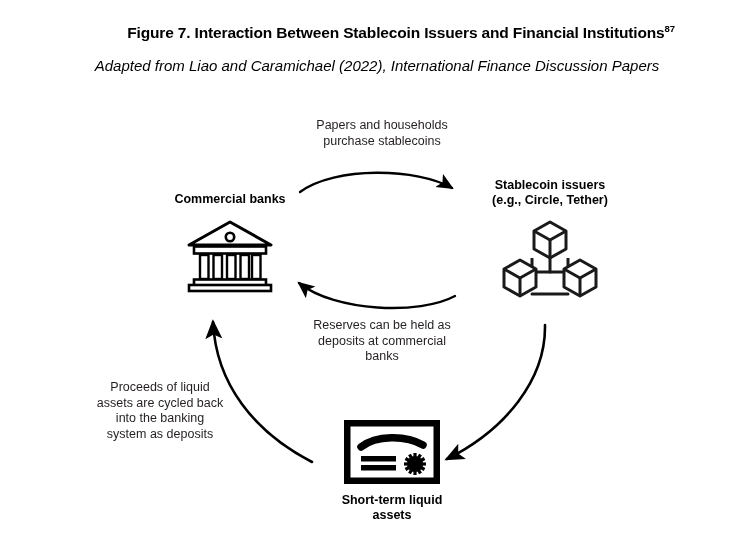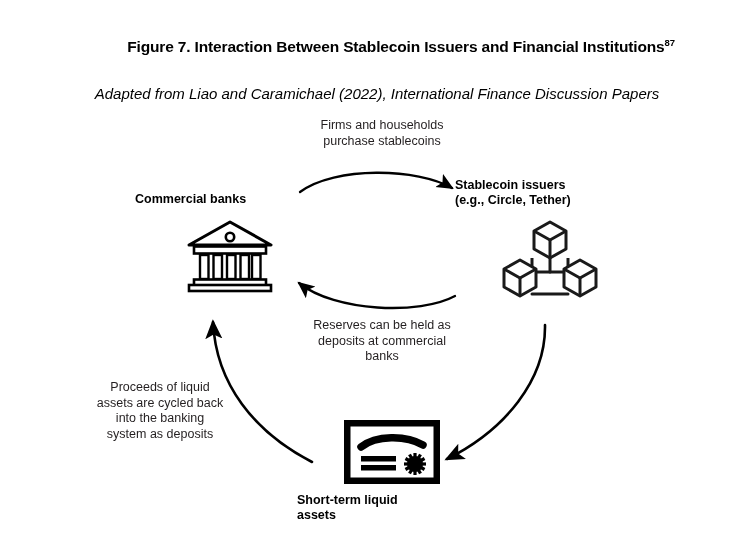--- a/index.html
+++ b/index.html
@@ -18,21 +18,21 @@
 
   
   .header {
     position: absolute;
     top: 0;
     left: 0;
     width: 754px;
     text-align: center;
   }
   .fig-title {
-    margin: 16px;
+    margin: 2px;
     padding-top: 22px;
     font-size: 15.5px;
     font-weight: bold;
     letter-spacing: -0.15px;
     white-space: nowrap;
     padding-left: 48px;
   }
   .fig-title sup {
     font-size: 9.5px;
     font-weight: bold;
@@ -60,21 +60,21 @@
     top: 0;
     left: 0;
     width: 754px;
     height: 558px;
     pointer-events: none;
   }
 
   
   .node {
     position: absolute;
-    text-align: left;
+    text-align: center;
   }
   .node-label {
     font-size: 12.5px;
     font-weight: bold;
     line-height: 15px;
     white-space: nowrap;
   }
   .node-icon {
     display: block;
     margin: 0 auto;
@@ -234,21 +234,21 @@
           <rect x="-1.6" y="-11" width="3.2" height="22" transform="rotate(120)"></rect>
           <rect x="-1.6" y="-11" width="3.2" height="22" transform="rotate(150)"></rect>
         </g>
       </g>
     </svg>
     <div class="node-label-below">Short-term liquid</div>
     <div class="node-label-below" style="margin-top:0">assets</div>
   </div>
 
   <div class="edge-caption" id="caption-purchase-stablecoins">
-    <div>Firms and households</div>
+    <div>Papers and households</div>
     <div>purchase stablecoins</div>
   </div>
 
   <div class="edge-caption" id="caption-reserves-deposits">
     <div>Reserves can be held as</div>
     <div>deposits at commercial</div>
     <div>banks</div>
   </div>
 
 

